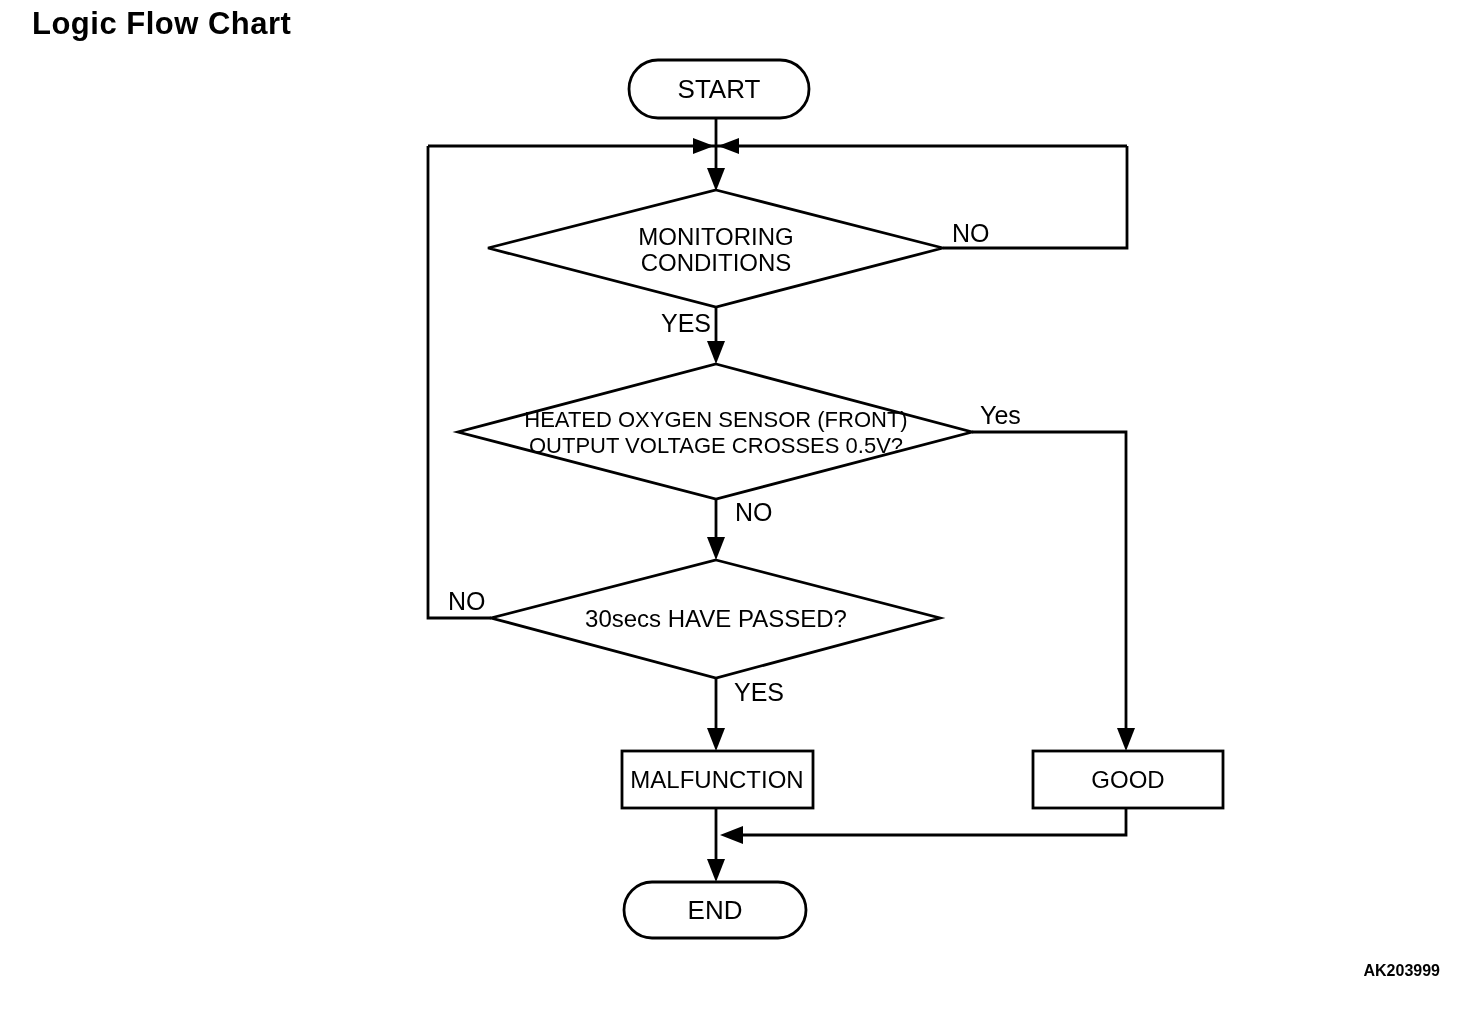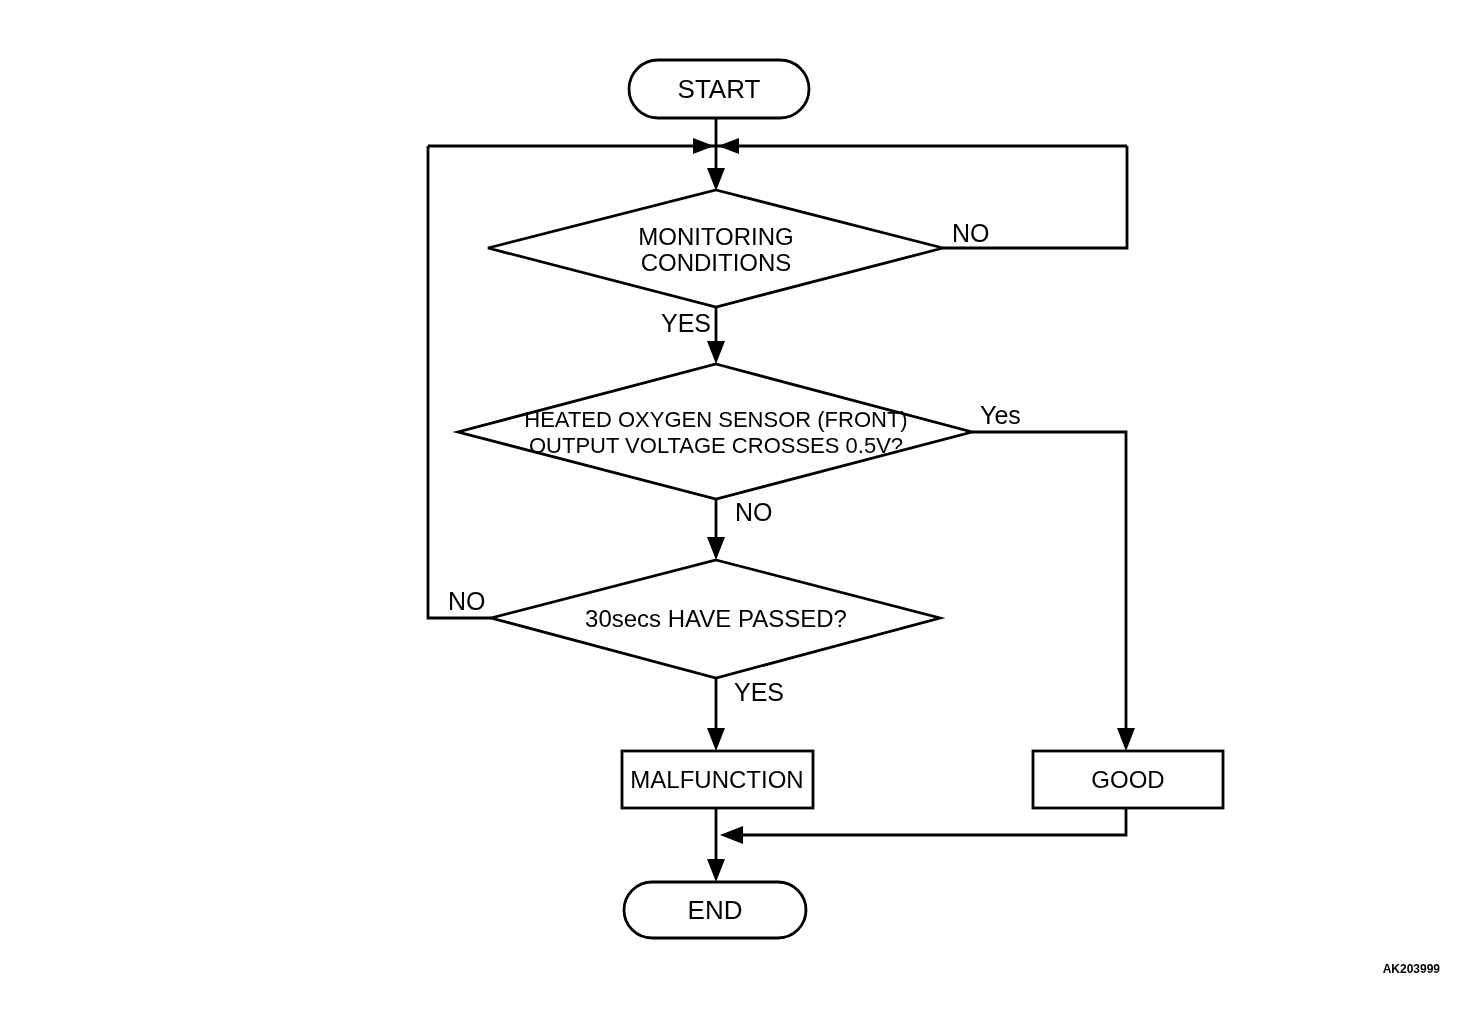--- a/index.html
+++ b/index.html
@@ -22,21 +22,21 @@
     margin: 0;
     font-size: 31px;
     font-weight: bold;
     color: #000000;
     letter-spacing: 0.5px;
   }
   .figure-code {
     position: absolute;
     right: 32px;
     top: 962px;
-    font-size: 12px;
+    font-size: 16px;
     font-weight: bold;
     color: #000000;
   }
   svg.flow {
     position: absolute;
     left: 0;
     top: 0;
   }
   .conn {
     fill: none;
@@ -59,20 +59,21 @@
   .node-text   { font-size: 24px; }
   .term-text   { font-size: 26px; }
   .sensor-text { font-size: 22px; }
   .edge-label  { font-size: 25px; }
 </style>
 </head>
 <body>
 
 <div class="page">
 
+  <h1 class="title">Logic Flow Chart</h1>
 
   <svg class="flow" width="1472" height="1018" viewBox="0 0 1472 1018">
 
     <g>
 
       <path class="conn" d="M716,118 V168"></path>
 
       <path class="conn" d="M428,146 H1127"></path>
 
       <path class="conn" d="M943,248 H1127 V146"></path>

